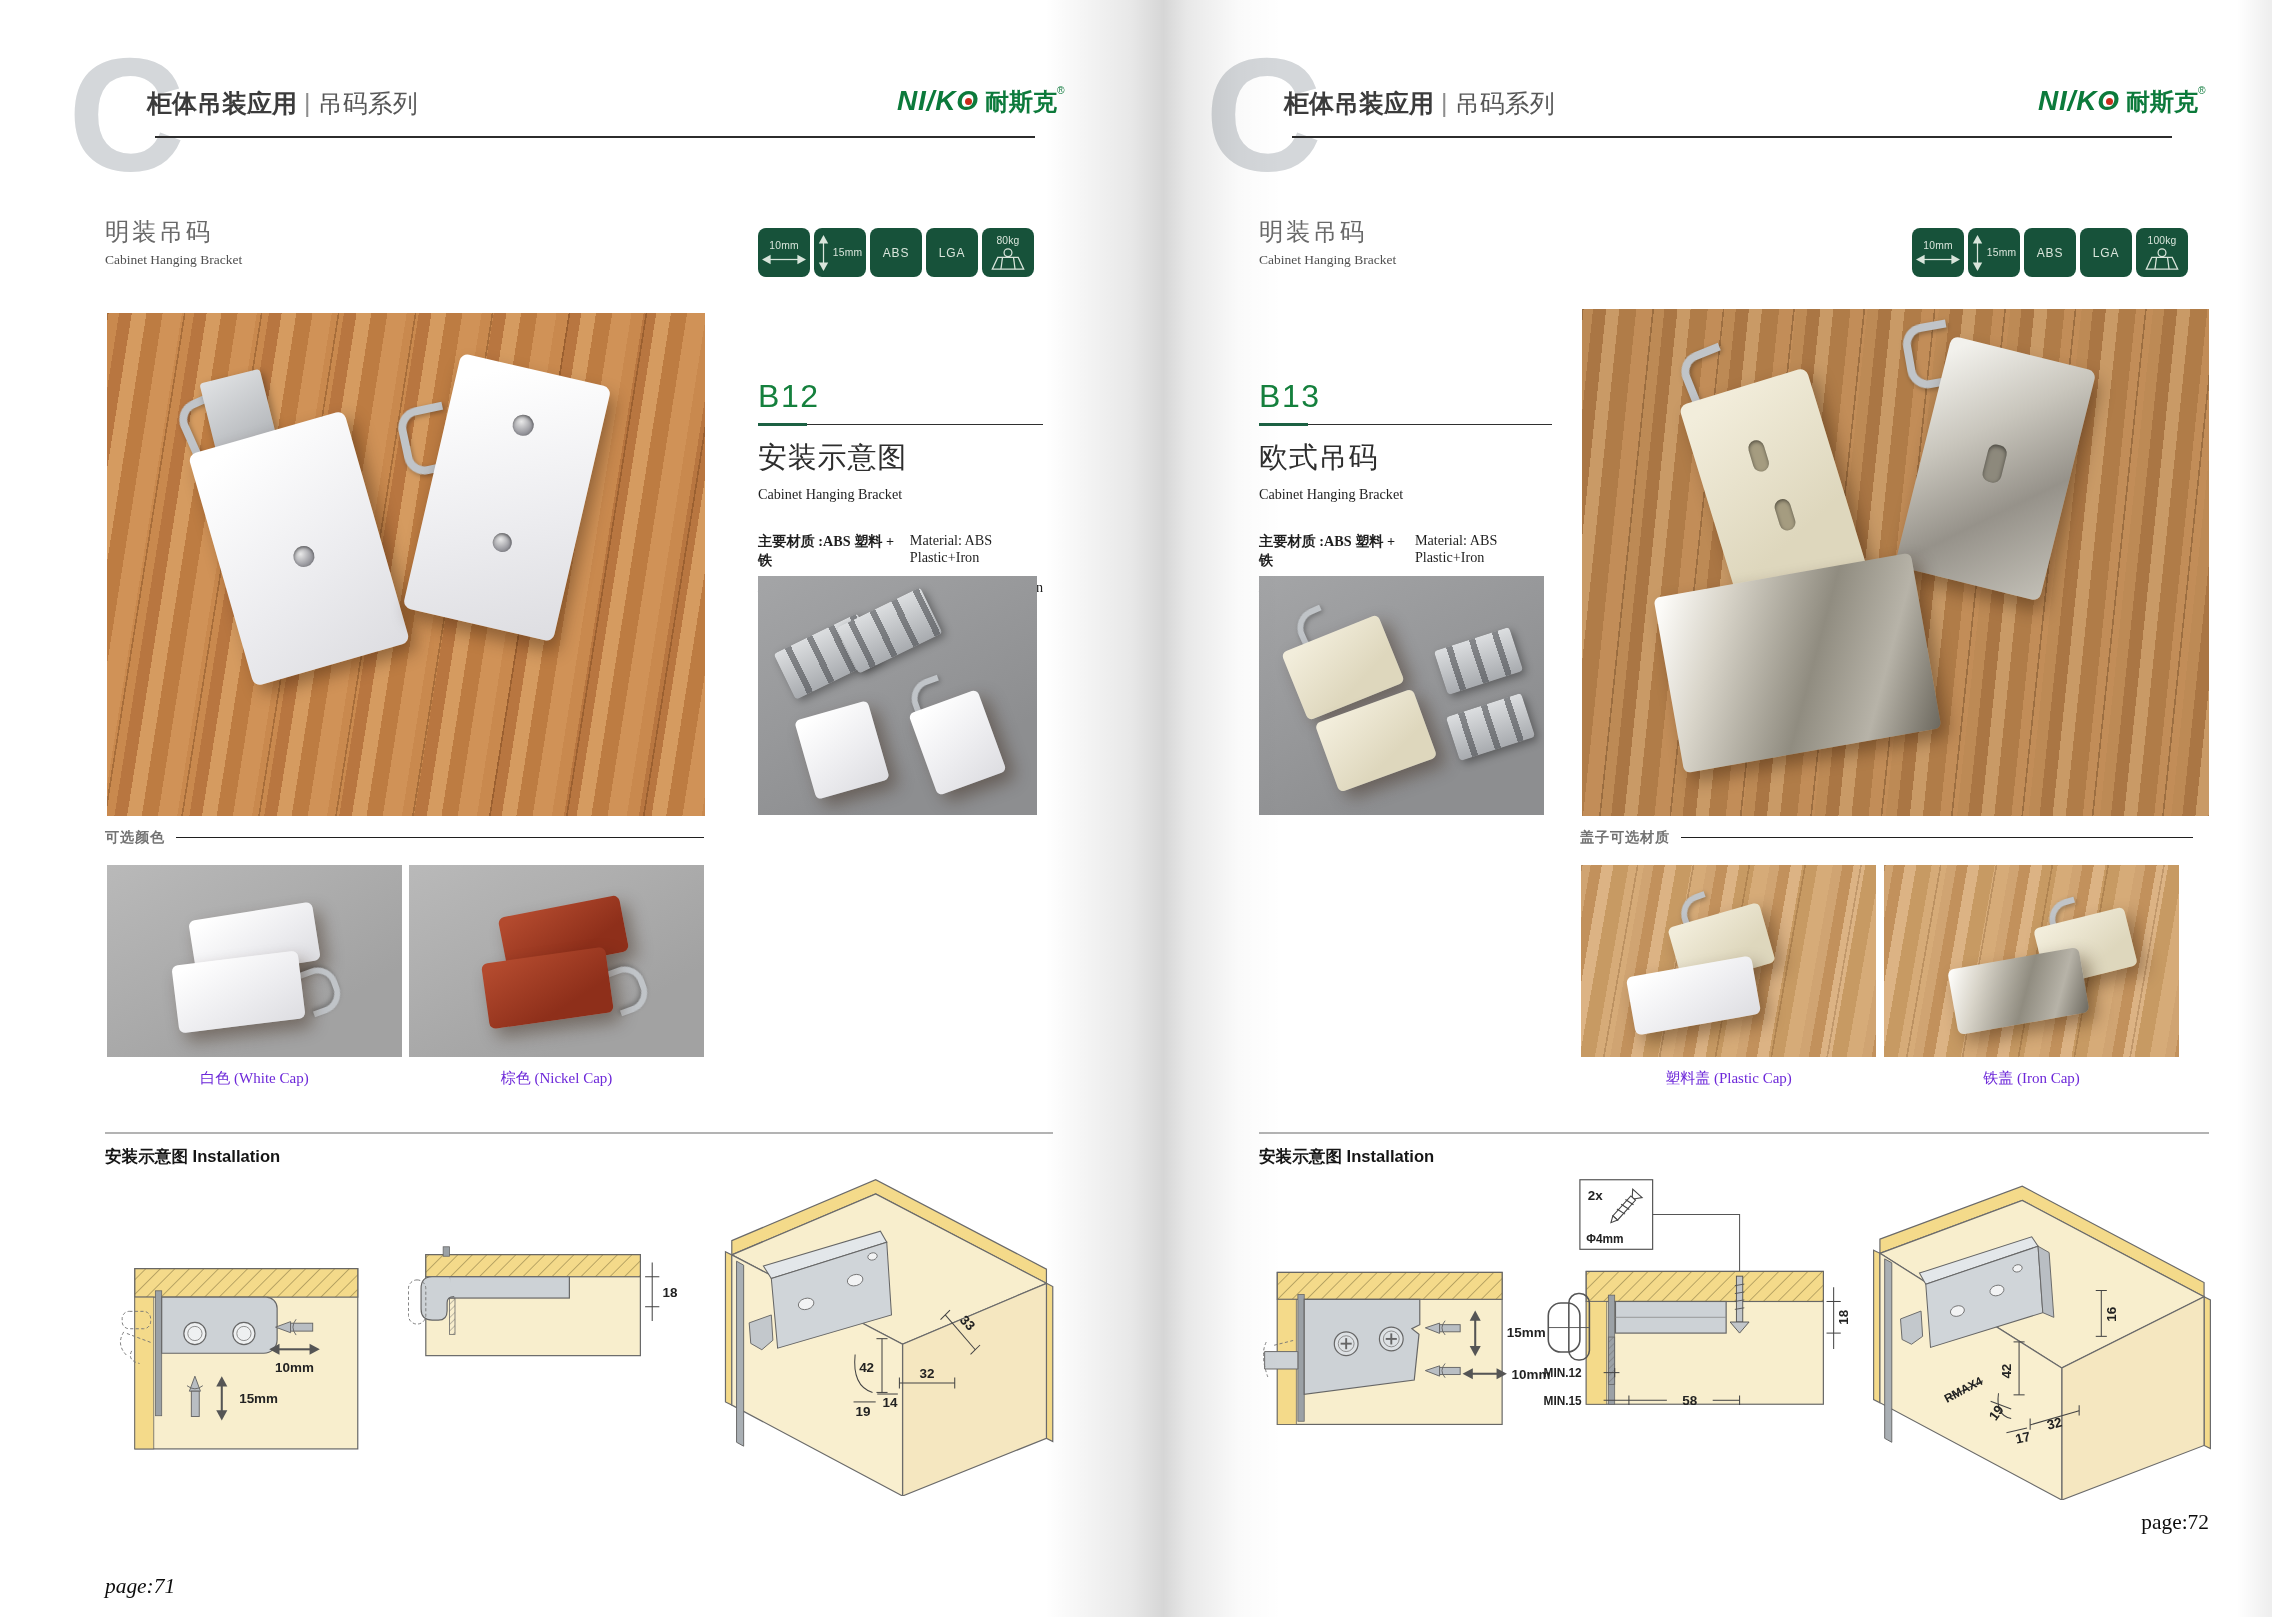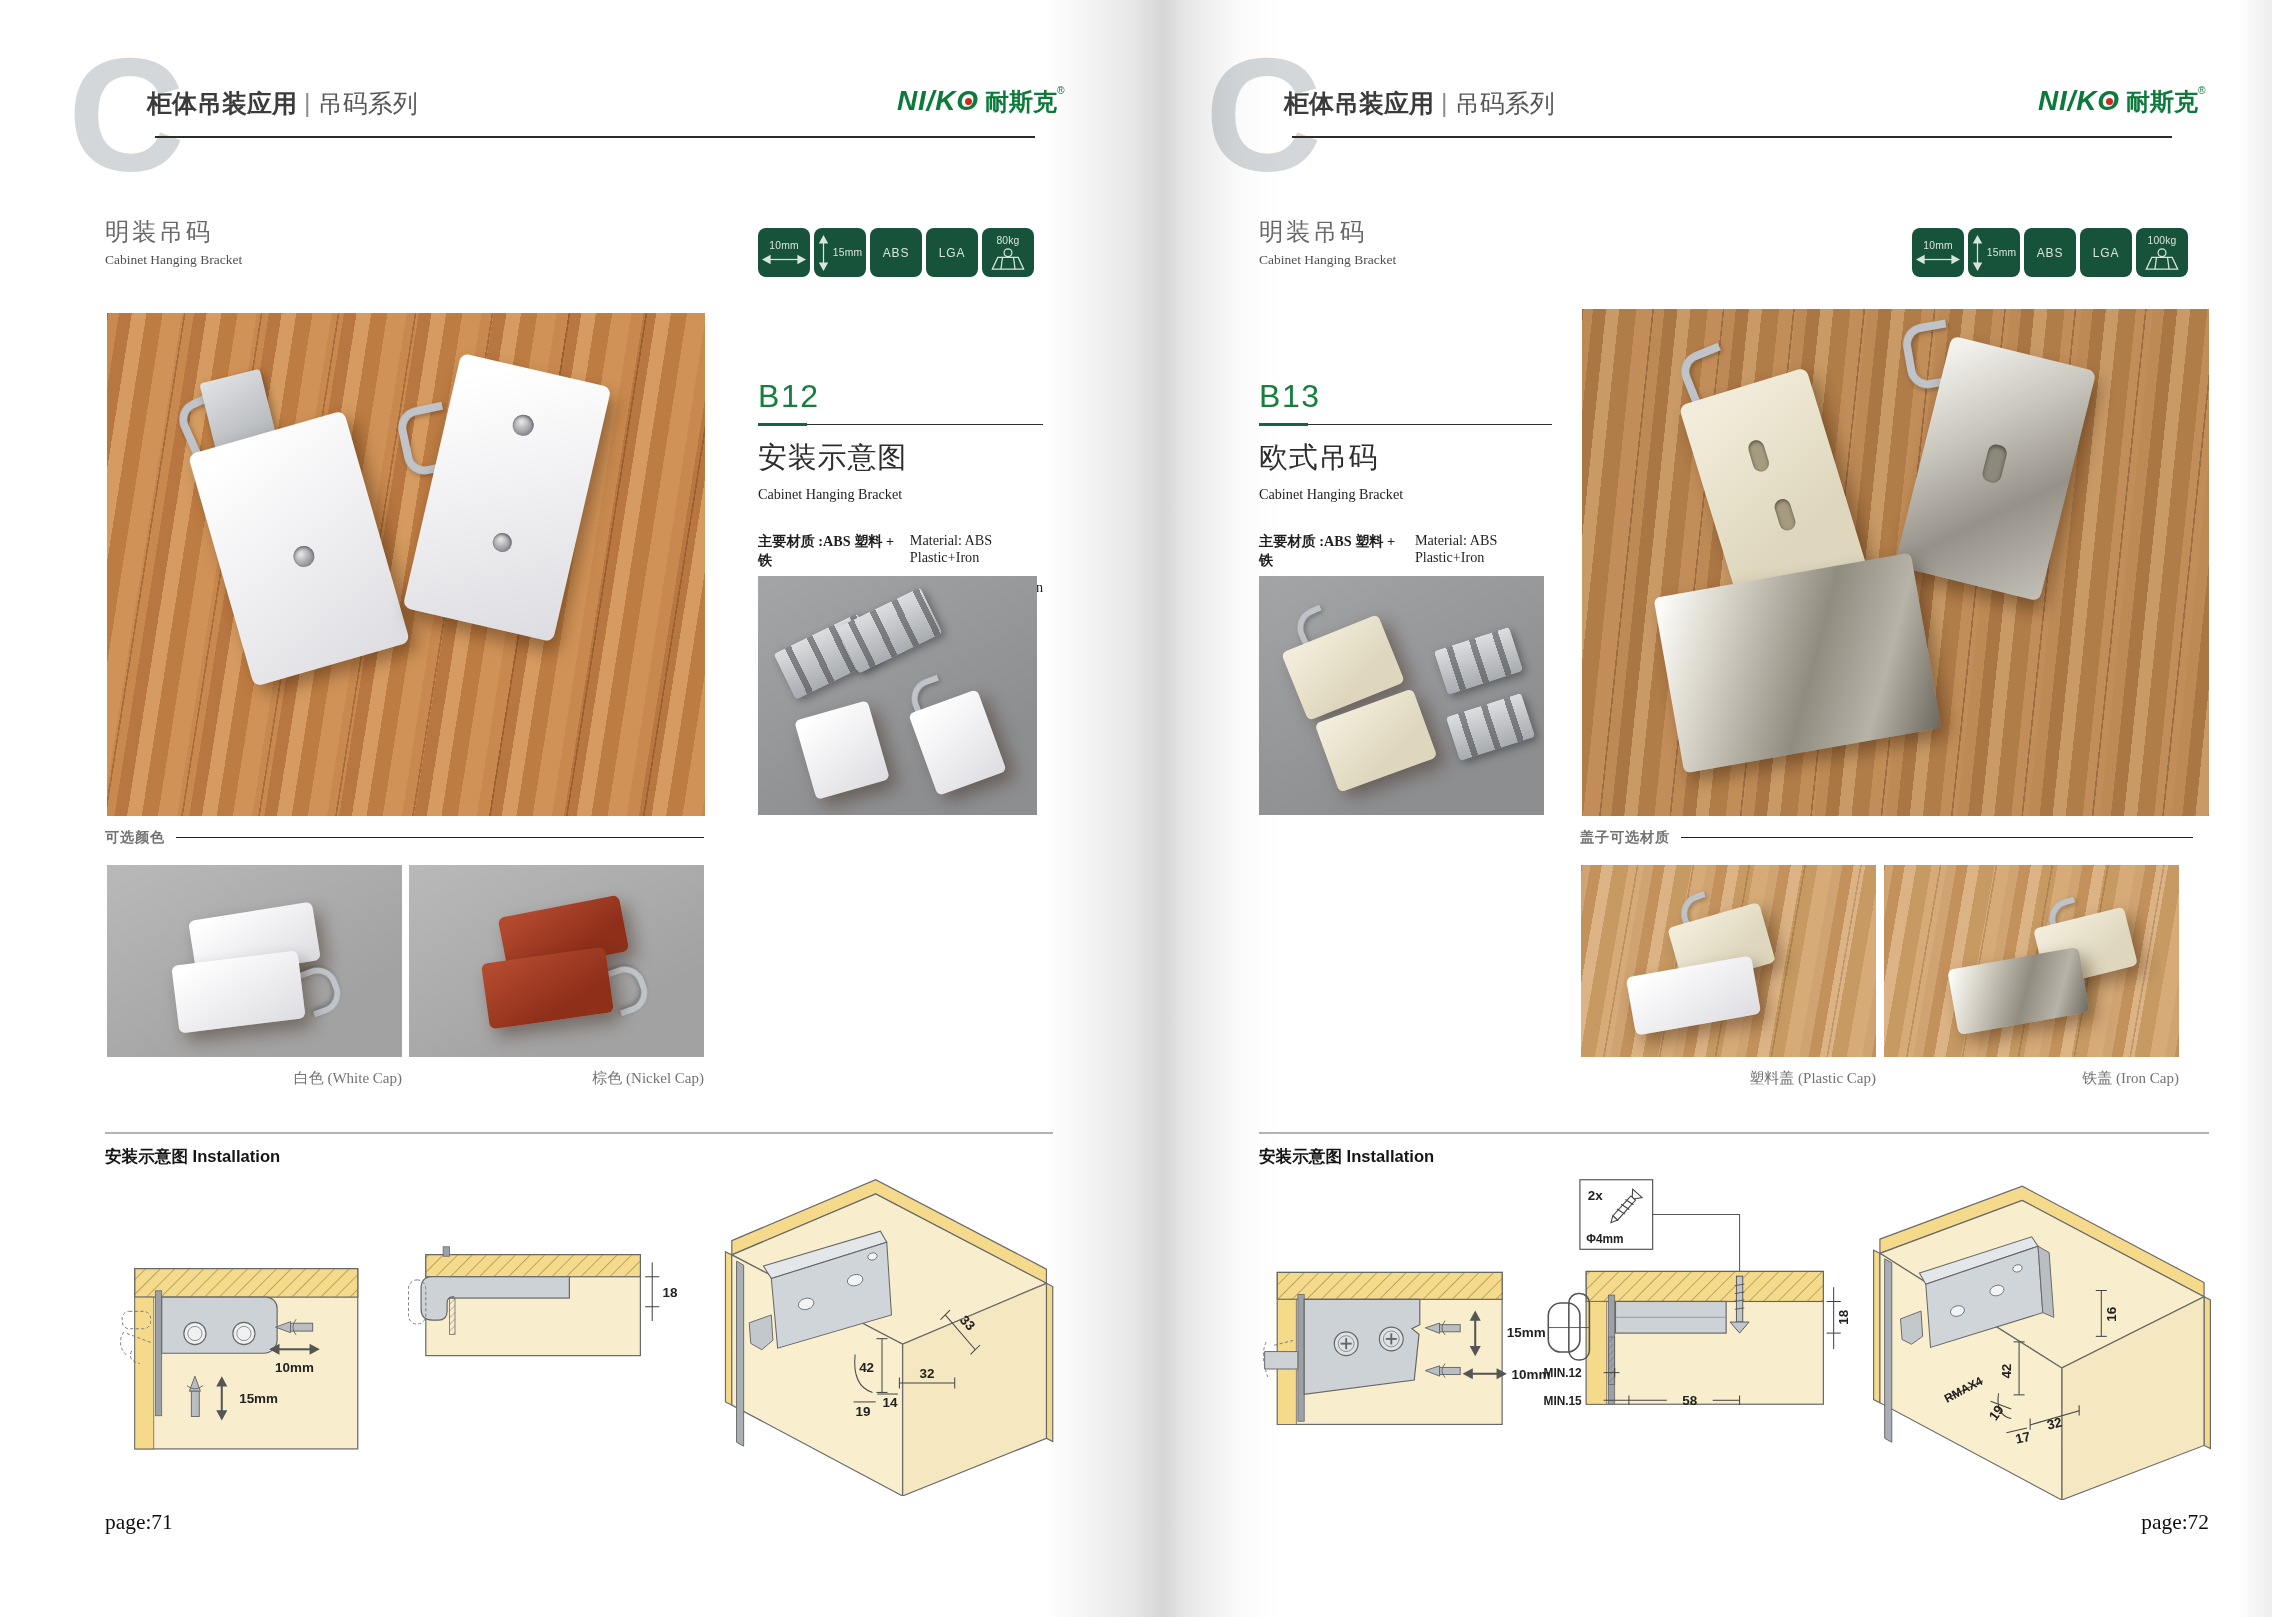--- a/index.html
+++ b/index.html
@@ -43,21 +43,21 @@
   .prod-en{font-family:"Liberation Serif",serif;font-size:14.2px;color:#1f1f1f;margin-top:8px;}
   .prod-specs{margin-top:28.5px;display:flex;flex-direction:column;gap:9.5px;}
   .spec-row{display:flex;gap:13px;}
   .spec-zh{width:162px;font-family:"Liberation Serif",serif;font-weight:600;font-size:14.2px;color:#1f1f1f;}
   .spec-en{font-family:"Liberation Serif",serif;font-size:14.2px;color:#1f1f1f;}
 
   
   .opt-hd{position:absolute;display:flex;align-items:center;gap:11px;}
   .opt-title{font-size:14.2px;font-weight:700;color:#737373;white-space:nowrap;letter-spacing:0.8px;}
   .opt-line{flex:1;height:1.6px;background:#1f1f1f;}
-  .caption{position:absolute;text-align:right;font-family:"Liberation Serif",serif;font-size:15px;color:#737373;}
+  .caption{position:absolute;text-align:center;font-family:"Liberation Serif",serif;font-size:15px;color:#6d28d9;}
   .inst-sep{position:absolute;height:1.6px;background:#b3b3b3;}
   .inst-title{position:absolute;font-size:16.6px;font-weight:600;color:#151515;}
   .pageno{position:absolute;font-family:"Liberation Serif",serif;font-size:21.4px;color:#0d0d0d;}
 
   
   .photo{position:absolute;overflow:hidden;}
   .wood-a{background:
     repeating-linear-gradient(99deg, rgba(88,45,12,.30) 0 1.6px, rgba(0,0,0,0) 1.6px 76px),
     repeating-linear-gradient(99deg,#c9894e 0 12px,#b87640 12px 24.5px,#d59b60 24.5px 39px,#bd7c42 39px 55px,#d09257 55px 74px);}
   .wood-b{background:
@@ -313,21 +313,21 @@
       <line x1="332" y1="246" x2="344" y2="234"></line>
       <path d="M186 246 q-4 40 22 48"></path>
     </g>
     <text x="210" y="268" text-anchor="end">42</text>
     <text x="277" y="276" text-anchor="middle">32</text>
     <text x="230" y="312" text-anchor="middle">14</text>
     <text x="196" y="324" text-anchor="middle">19</text>
     <text transform="translate(324,210) rotate(46)" text-anchor="middle">33</text>
   </svg>
 
-  <div class="pageno" style="left:105px;top:1510px;">page:71</div>
+  <div class="pageno" style="left:105px;top:1574px;font-style:italic;">page:71</div>
 
   <div class="watermark" style="left:1205px;top:33px;">C</div>
   <div class="hdr-title" style="left:1284px;top:87px;">
     <span class="cat">柜体吊装应用</span><span class="sep">|</span><span class="ser">吊码系列</span>
   </div>
   <div class="logo" style="left:2026px;top:85px;">
     <span class="logo-en">NI/KO</span><span class="logo-cn">耐斯克</span><span class="logo-reg">®</span>
   </div>
   <div class="hdr-line" style="left:1292px;top:136px;width:880px;"></div>
 

